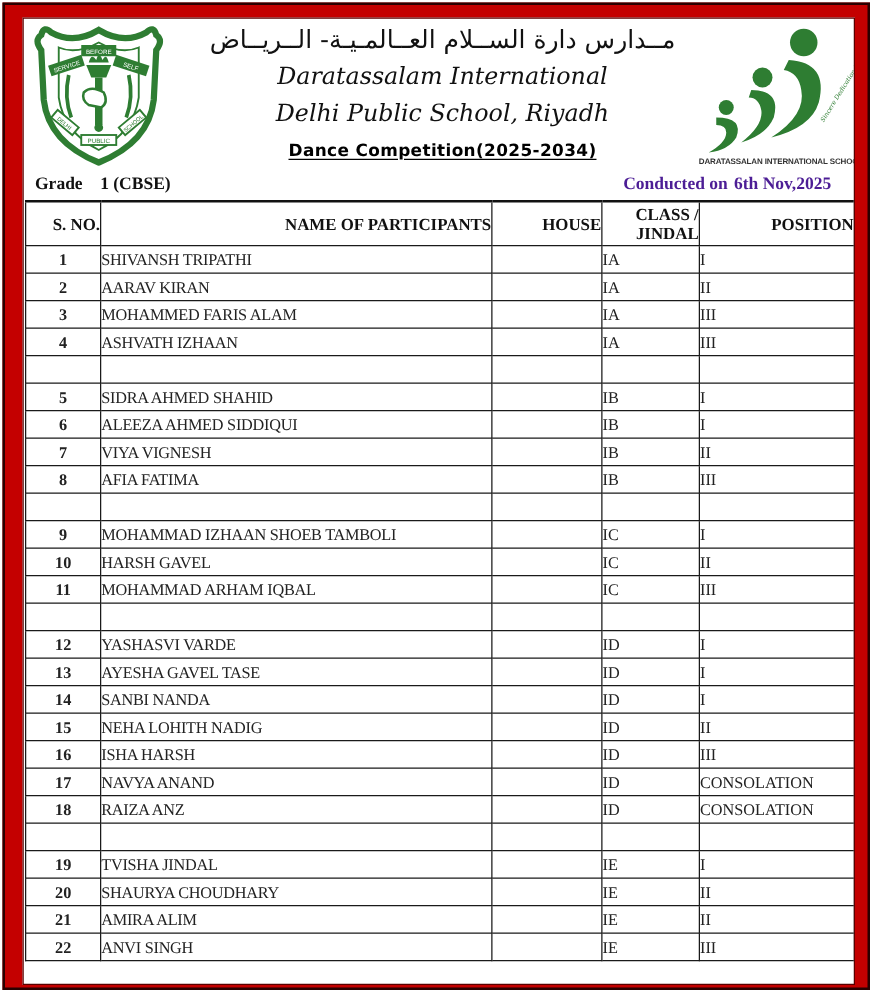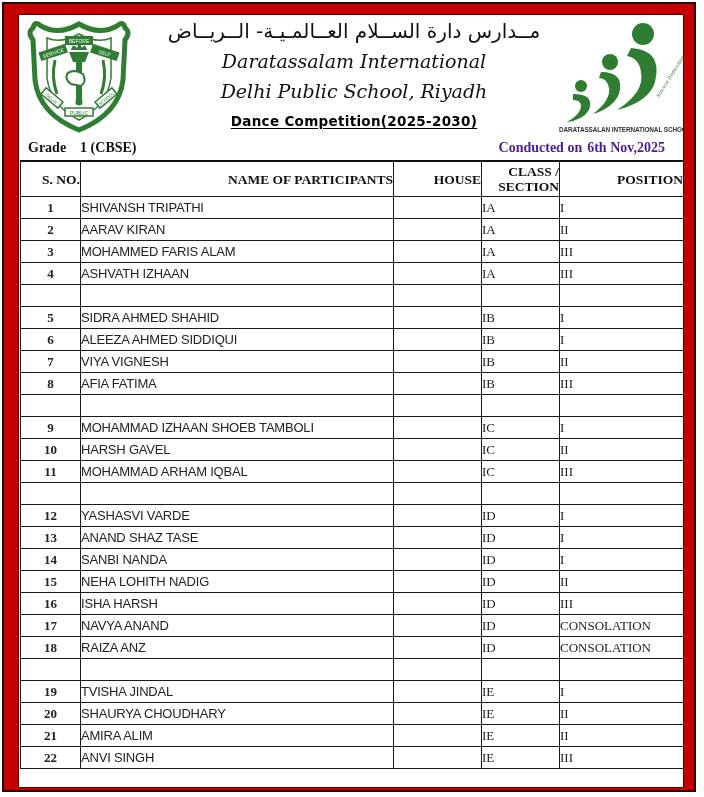--- a/index.html
+++ b/index.html
@@ -45,21 +45,21 @@
 
   table.results {
     position: absolute; left: 1px; top: 145px; width: 663px; border-collapse: collapse; table-layout: fixed;
   }
   table.results th, table.results td {
     border: 1px solid #1a1a1a; padding: 0; height: 21px; font-size: 13px; color: #222; overflow: hidden; white-space: nowrap;
   }
   table.results th { height: 34px; font-weight: bold; font-size: 13.5px; color: #111; text-align: right; line-height: 15px; }
   table.results tr.top-border th { border-top: 2px solid #111; }
   td.sno { text-align: center; font-weight: bold; font-size: 13.5px; color: #111; }
-  td.name { padding-left: 3px; font-family: Liberation Sans, sans-serif; font-size: 12.5px; letter-spacing: -0.2px; transform-origin: left; }
+  td.name { padding-left: 3px; font-family: Liberation Serif, serif; font-size: 12.5px; letter-spacing: -0.2px; transform-origin: left; }
   td.house { }
   td.cls, td.pos { text-align: left; }
   tr.spacer td { height: 21px; }
   col.c1 { width: 60px; } col.c2 { width: 313px; } col.c3 { width: 88px; } col.c4 { width: 78px; } col.c5 { width: 124px; }
 </style>
 </head>
 <body>
 
 <div class="frame"></div>
 <div class="sheet">
@@ -86,21 +86,21 @@
       <rect x="68" y="76" width="22" height="8" fill="#ffffff" stroke="#2e7d32" stroke-width="1.5" transform="rotate(-40 79 80)"></rect>
       <text x="25" y="82.5" font-size="4.5" fill="#2e7d32" text-anchor="middle" font-family="Liberation Sans, sans-serif" transform="rotate(40 25 80)">DELHI</text>
       <text x="52" y="96.5" font-size="5" fill="#2e7d32" text-anchor="middle" font-family="Liberation Sans, sans-serif">PUBLIC</text>
       <text x="79" y="82.5" font-size="4.5" fill="#2e7d32" text-anchor="middle" font-family="Liberation Sans, sans-serif" transform="rotate(-40 79 80)">SCHOOL</text>
     </svg>
   </div>
 
   <div class="arabic">مــدارس دارة الســلام العــالمـيـة- الــريــاض</div>
   <div class="school1">Daratassalam International</div>
   <div class="school2">Delhi Public School, Riyadh</div>
-  <div class="event">Dance Competition(2025-2030)</div>
+  <div class="event">Dance Competition(2025-2034)</div>
 
   <div class="logo-right">
     <svg width="125" height="106" viewBox="0 0 125 106">
       <circle cx="84" cy="14" r="11" fill="#2e7d32"></circle>
       <path d="M72 28 Q104 30 96 62 Q90 82 58 90 Q86 72 82 52 Q80 38 68 36 Z" fill="#2e7d32"></path>
       <circle cx="51" cy="42" r="8" fill="#2e7d32"></circle>
       <path d="M42 52 Q66 52 60 74 Q54 88 34 94 Q52 80 50 68 Q48 58 40 58 Z" fill="#2e7d32"></path>
       <circle cx="22" cy="66" r="6" fill="#2e7d32"></circle>
       <path d="M14 74 Q36 74 30 90 Q24 100 8 102 Q22 94 22 86 Q22 80 14 80 Z" fill="#2e7d32"></path>
       <text x="100" y="78" font-size="5" fill="#2e7d32" font-style="italic" font-family="DejaVu Serif, serif" transform="rotate(-58 100 78)">Sincere Dedication for Students</text>
@@ -121,21 +121,21 @@
         <col class="c2">
         <col class="c3">
         <col class="c4">
         <col class="c5">
       </colgroup>
     <thead>
       <tr class="top-border">
         <th>S. NO.</th>
         <th>NAME OF PARTICIPANTS</th>
         <th>HOUSE</th>
-        <th><span>CLASS /</span><br><span>SECTION</span></th>
+        <th><span>CLASS /</span><br><span>JINDAL</span></th>
         <th>POSITION</th>
       </tr>
     </thead>
     <tbody id="rows">
         <tr>
           <td class="sno">1</td>
           <td class="name">SHIVANSH TRIPATHI</td>
           <td class="house"></td>
           <td class="cls">IA</td>
           <td class="pos">I</td>
@@ -233,21 +233,21 @@
         </tr>
         <tr>
           <td class="sno">12</td>
           <td class="name">YASHASVI VARDE</td>
           <td class="house"></td>
           <td class="cls">ID</td>
           <td class="pos">I</td>
         </tr>
         <tr>
           <td class="sno">13</td>
-          <td class="name">ANAND SHAZ TASE</td>
+          <td class="name">AYESHA GAVEL TASE</td>
           <td class="house"></td>
           <td class="cls">ID</td>
           <td class="pos">I</td>
         </tr>
         <tr>
           <td class="sno">14</td>
           <td class="name">SANBI NANDA</td>
           <td class="house"></td>
           <td class="cls">ID</td>
           <td class="pos">I</td>

